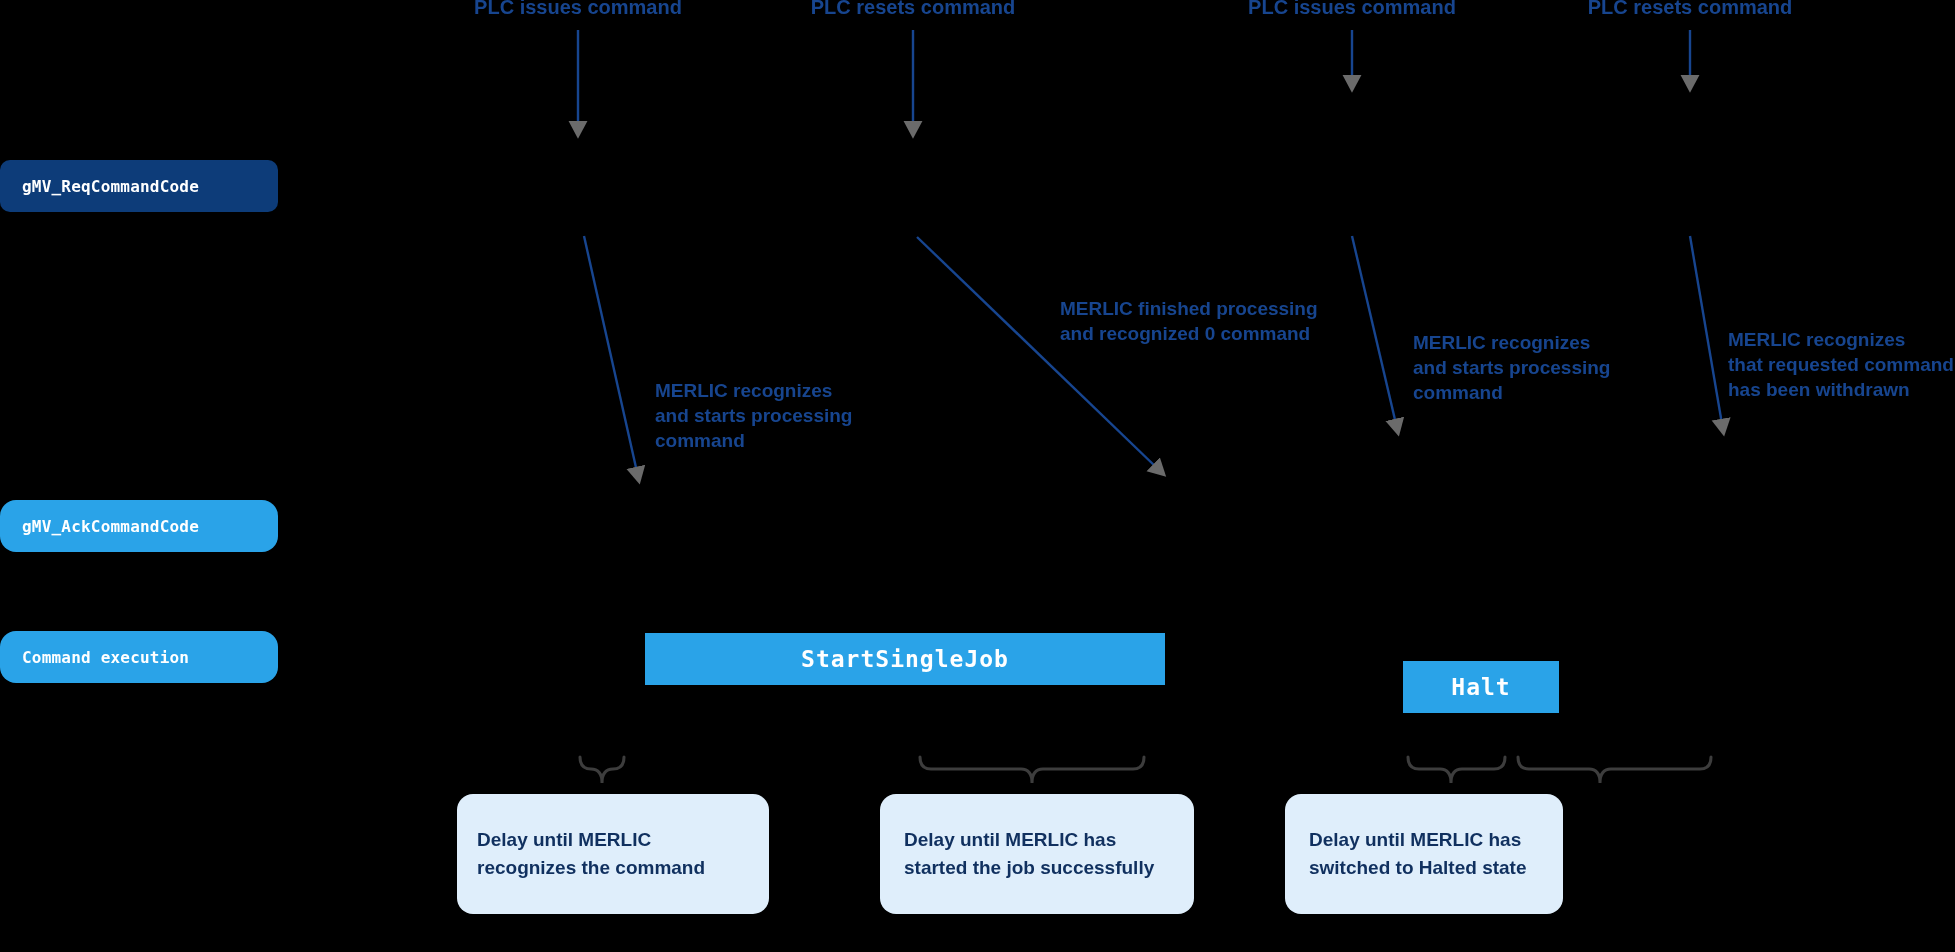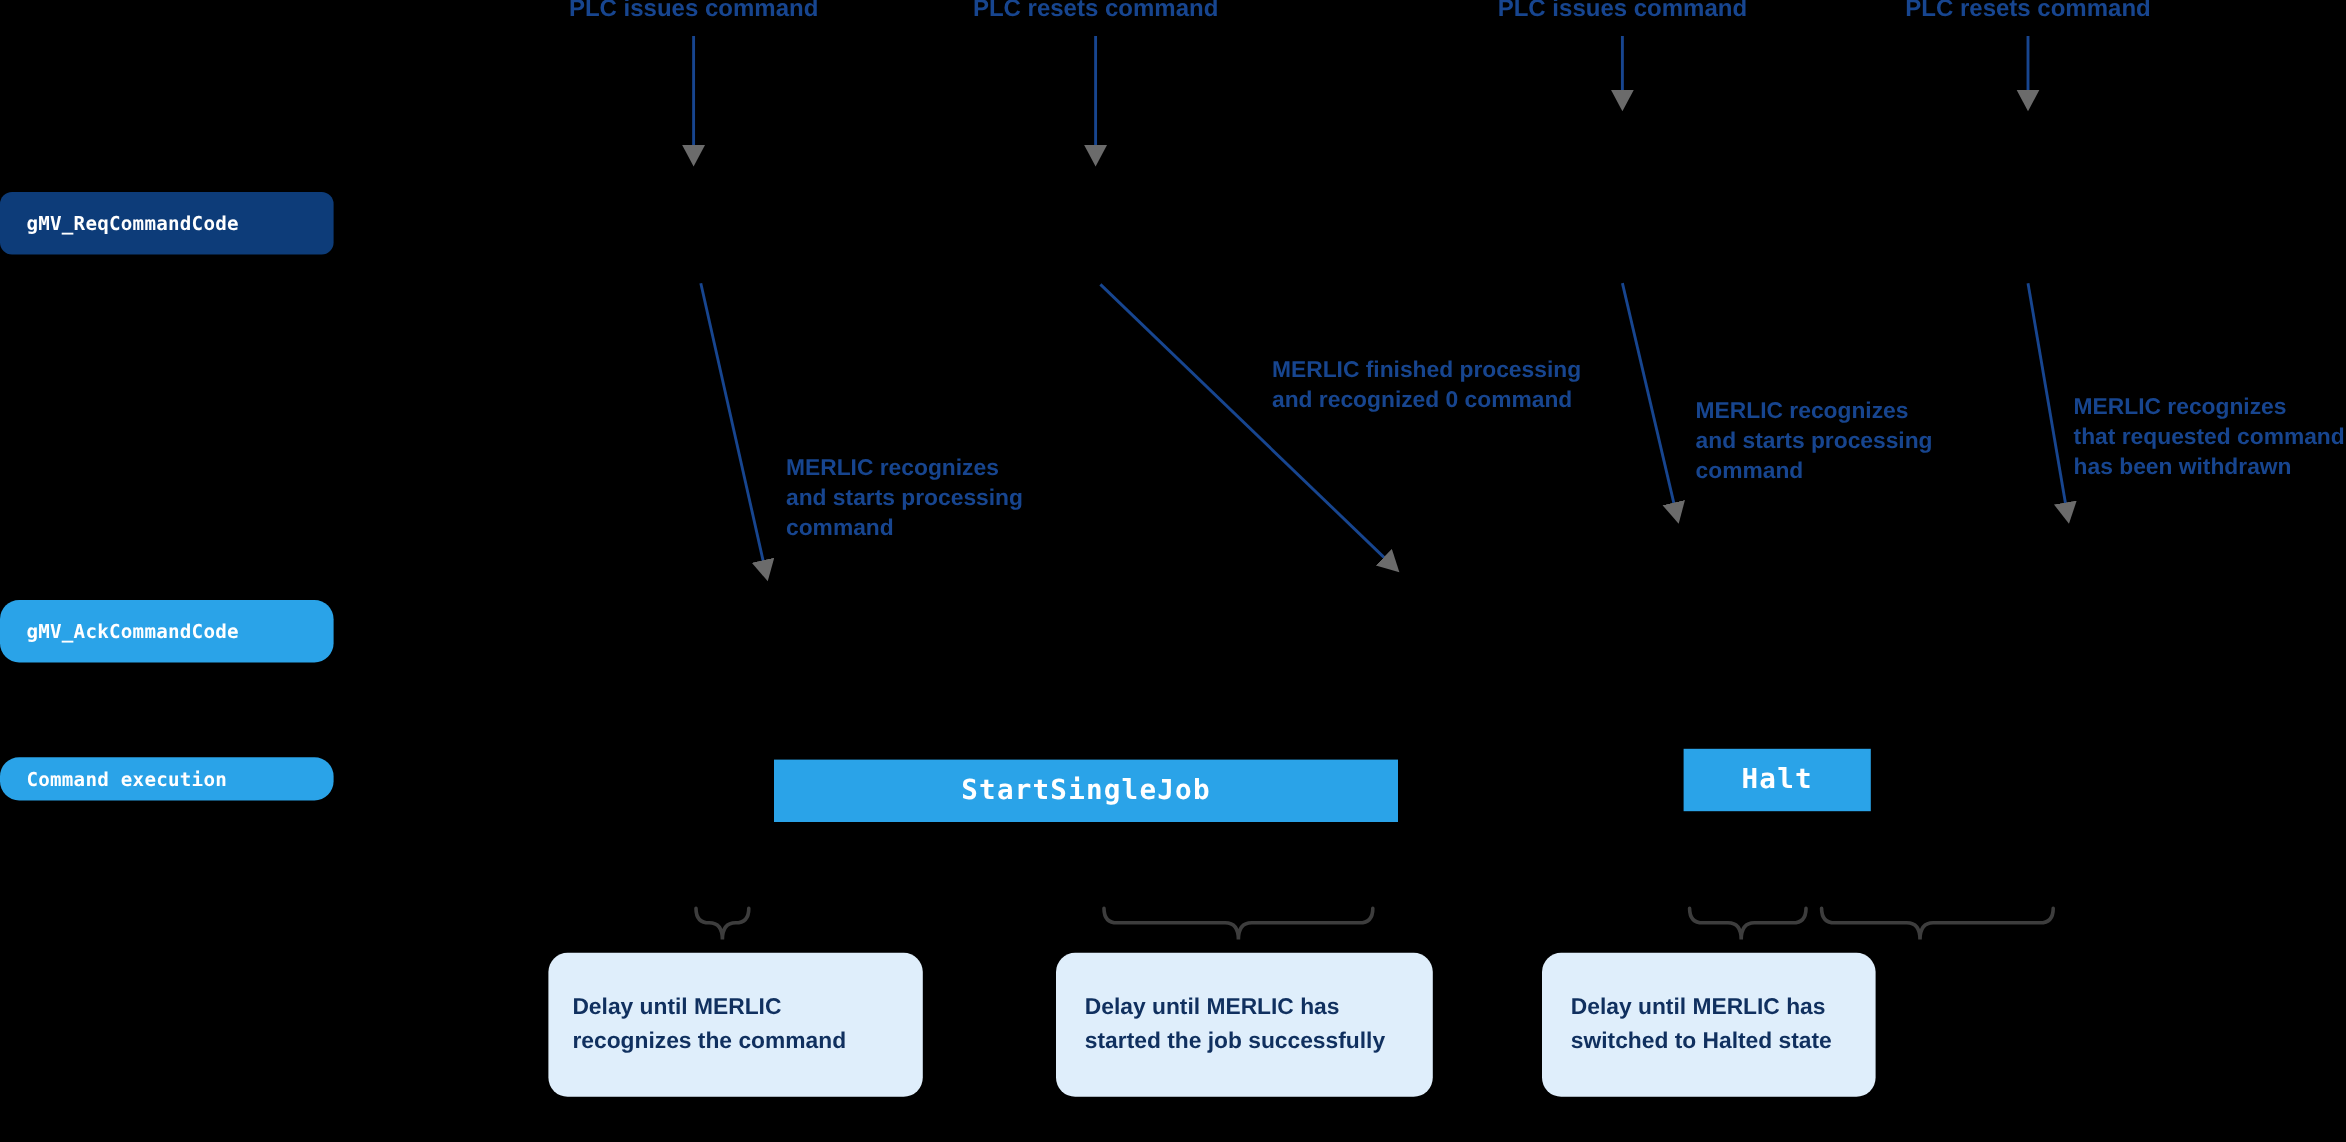--- a/index.html
+++ b/index.html
@@ -133,40 +133,40 @@
 
   <div class="src-caption" style="left:578px; top:-4px;">PLC issues command</div>
   <div class="src-caption" style="left:913px; top:-4px;">PLC resets command</div>
   <div class="src-caption" style="left:1352px; top:-4px;">PLC issues command</div>
   <div class="src-caption" style="left:1690px; top:-4px;">PLC resets command</div>
 
   <div class="row-label dark" style="left:0px; top:160px; width:278px; height:52px;">gMV_ReqCommandCode</div>
 
   <div class="row-label light" style="left:0px; top:500px; width:278px; height:52px;">gMV_AckCommandCode</div>
 
-  <div class="row-label light" style="left:0px; top:631px; width:278px; height:36px;">Command execution</div>
+  <div class="row-label light" style="left:0px; top:631px; width:278px; height:52px;">Command execution</div>
 
   <div class="annot" style="left:655px; top:378px;">MERLIC recognizes
 and starts processing
 command</div>
 
   <div class="annot" style="left:1060px; top:296px;">MERLIC finished processing
 and recognized 0 command</div>
 
   <div class="annot" style="left:1413px; top:330px;">MERLIC recognizes
 and starts processing
 command</div>
 
   <div class="annot" style="left:1728px; top:327px;">MERLIC recognizes
 that requested command
 has been withdrawn</div>
 
   <div class="exec-bar" style="left:645px; top:633px; width:520px; height:52px;">StartSingleJob</div>
 
-  <div class="exec-bar" style="left:1403px; top:624px; width:156px; height:52px;">Halt</div>
+  <div class="exec-bar" style="left:1403px; top:661px; width:156px; height:52px;">Halt</div>
 
   <div class="callout" style="left:457px; top:794px; width:312px; height:120px;padding-left:20px;">Delay until MERLIC
 recognizes the command</div>
 
   <div class="callout" style="left:880px; top:794px; width:314px; height:120px;">Delay until MERLIC has
 started the job successfully</div>
 
   <div class="callout" style="left:1285px; top:794px; width:278px; height:120px;">Delay until MERLIC has
 switched to Halted state</div>
 

